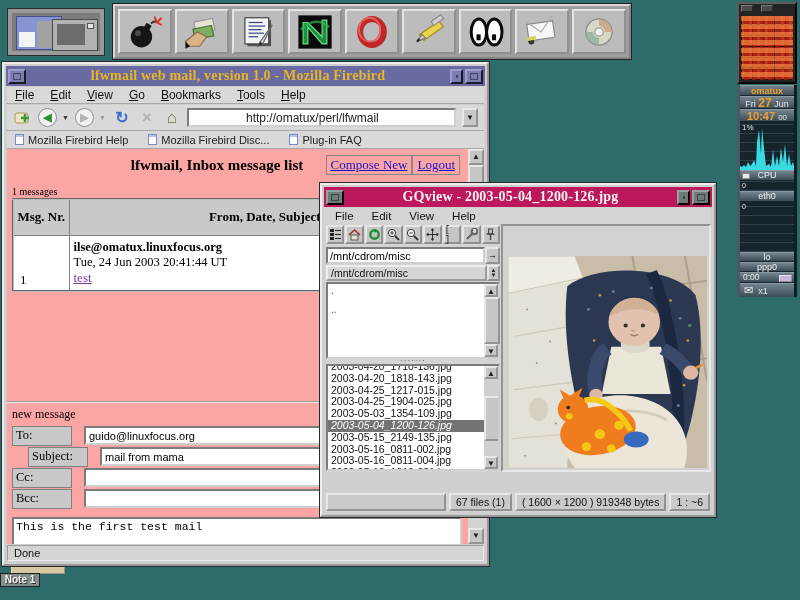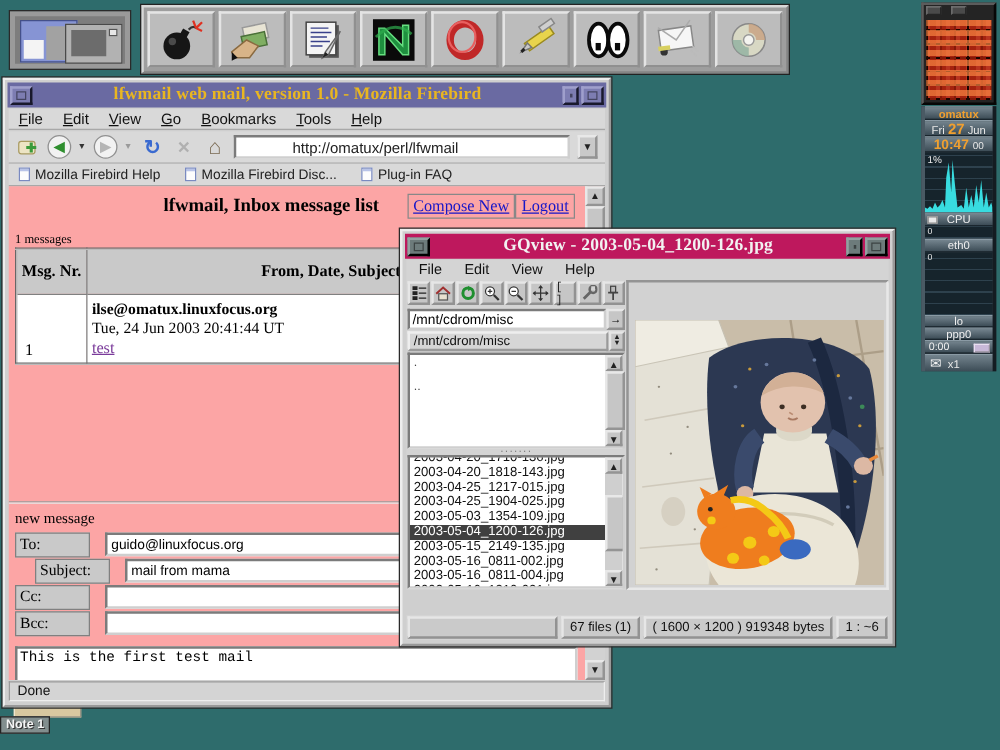--- a/index.html
+++ b/index.html
@@ -47,21 +47,21 @@
                border-bottom:1px solid #a8a8a8; }
   #b-menubar span::first-letter { text-decoration:underline; }
   #b-navbar { position:absolute; left:3px; top:41px; right:3px; height:26px; background:#d9d9d9;
               display:flex; align-items:center; gap:5px; padding:0 6px; border-bottom:1px solid #a8a8a8; }
   .nav-ico { width:20px; height:20px; display:flex; align-items:center; justify-content:center; }
   .nav-circle { width:19px; height:19px; border-radius:50%; background:#f2f2f2; border:1px solid #909090;
                 display:flex; align-items:center; justify-content:center; font-size:11px; font-weight:bold; }
   .drop { font-size:7px; color:#333; width:8px; }
   .drop.dis { color:#9a9a9a; }
   #urlbox { flex:1; height:19px; background:#fff; border:2px inset #cfcfcf; font-size:12px;
-            padding-left:45px; color:#222; font-family:"Liberation Sans", sans-serif; }
+            padding-left:57px; color:#222; font-family:"Liberation Sans", sans-serif; }
   #url-drop { width:16px; height:19px; background:#c9c9c9; border:2px outset #e8e8e8;
               font-size:8px; text-align:center; line-height:15px; color:#222; margin-left:1px; }
   #b-bookmarks { position:absolute; left:3px; top:67px; right:3px; height:18px; background:#d9d9d9;
                  display:flex; gap:20px; align-items:center; padding-left:8px; font-size:11px; color:#222;
                  border-bottom:1px solid #a8a8a8; }
   .bm-item { display:flex; align-items:center; gap:4px; }
   .page-ico { width:9px; height:11px; background:#fdfdfd; border:1px solid #7a8ac0;
               box-shadow:inset 0 2px 0 #b9c4e8; }
   #b-content { position:absolute; left:3px; top:85px; right:3px; bottom:20px; background:#fca5a5;
                font-family:"Liberation Serif", serif; color:#000; overflow:hidden; }
@@ -134,21 +134,21 @@
   #gq-dirpane { position:absolute; left:1px; top:58px; right:1px; height:77px; background:#fff;
                 border:2px inset #cfcfcf; font-size:10px; color:#444; padding:1px 3px; }
   #gq-dirpane .vscroll { width:14px; background:#cfcfcf; }
   #gq-dirpane .sb-btn { width:14px; height:13px; }
   #gq-splitter { position:absolute; left:1px; top:135px; right:1px; height:5px; text-align:center;
                  font-size:8px; letter-spacing:1px; color:#555; line-height:4px; }
   #gq-filepane { position:absolute; left:1px; top:140px; right:1px; bottom:1px; background:#fff;
                  border:2px inset #cfcfcf; overflow:hidden; }
   #gq-filelist { position:absolute; left:0; top:-5px; right:14px; font-size:10.5px; color:#111; }
   .file-row { height:11.8px; line-height:11.8px; padding-left:3px; white-space:nowrap; }
-  .file-row.selected { background:#404040; color:#fff; }
+  .file-row.selected { background:#737373; color:#fff;font-style:italic; }
   #gq-filepane .vscroll { width:14px; background:#cfcfcf; }
   #gq-filepane .sb-btn { width:14px; height:13px; }
 
   #gq-imgpane { position:absolute; left:179px; top:39px; right:3px; bottom:43px;
                 background:#d2d2d2; border:2px inset #e8e8e8; }
   #gq-photo { position:absolute; left:5px; top:30px; right:2px; bottom:2px; background:#c9bda9; overflow:hidden; }
   #gq-photo svg { width:100%; height:100%; display:block; }
 
   #gq-status { position:absolute; left:3px; right:3px; bottom:3px; height:20px; background:#d4d4d4;
                display:flex; gap:3px; align-items:stretch; padding:1px; font-size:10.5px; color:#111; }

